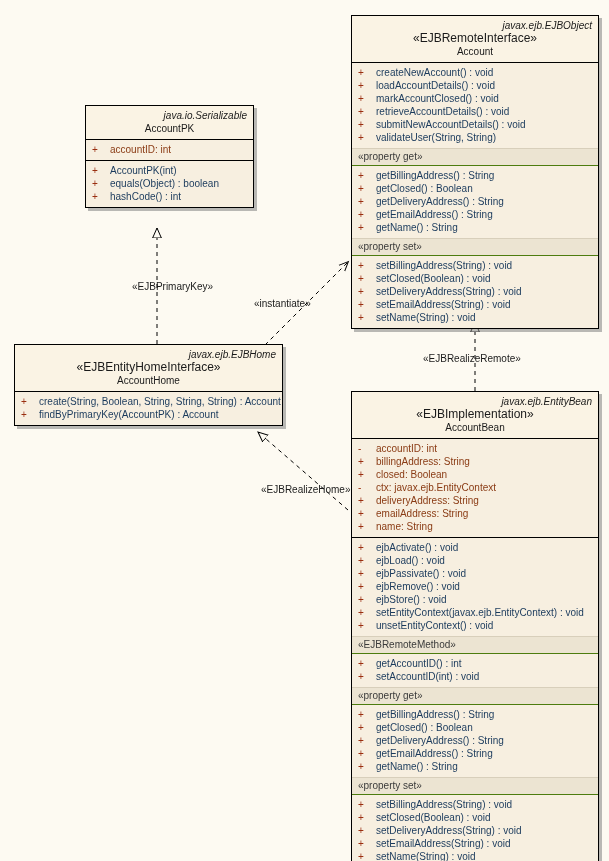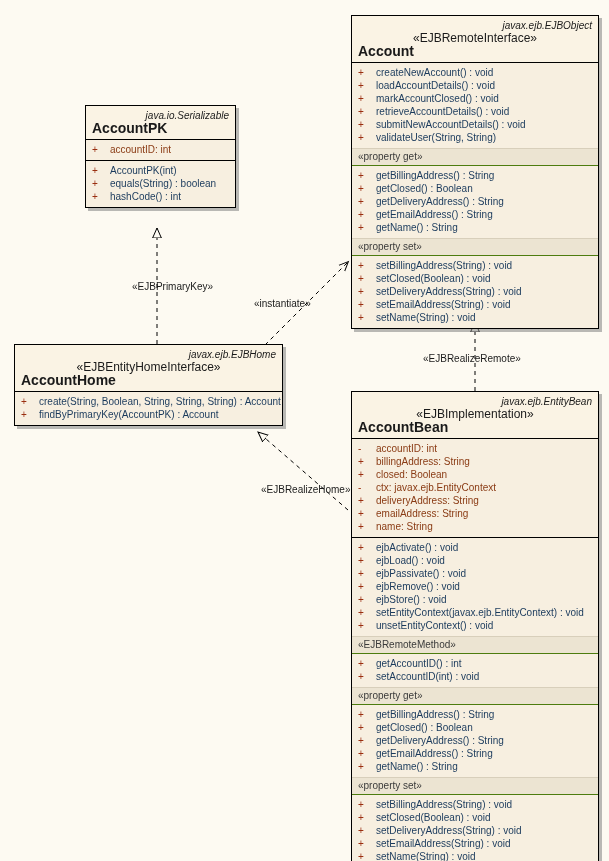--- a/index.html
+++ b/index.html
@@ -59,23 +59,23 @@
     white-space: nowrap;
   }
   .uml-stereotype {
     text-align: center;
     font-size: 12px;
     color: #1a1a1a;
     line-height: 13px;
     white-space: nowrap;
   }
   .uml-name {
-    text-align: left;
-    font-size: 14px;
-    font-weight: bold;
+    text-align: center;
+    font-size: 10px;
+    font-weight: normal;
     color: #1a1a1a;
     line-height: 13px;
     white-space: nowrap;
   }
 
   .uml-compartment {
     box-sizing: border-box;
     background: #f7efe0;
     border-bottom: 1px solid #000000;
     padding: 3px 0 4px 0;
@@ -161,41 +161,41 @@
   </svg>
 
   <div class="conn-label" style="left:108px; top:281px;margin-left:24px;">«EJBPrimaryKey»</div>
 
   <div class="conn-label" style="left:254px; top:298px;">«instantiate»</div>
 
   <div class="conn-label" style="left:423px; top:353px;">«EJBRealizeRemote»</div>
 
   <div class="conn-label" style="left:261px; top:484px;">«EJBRealizeHome»</div>
 
-  <div class="uml-class" style="left:85px; top:105px; width:151px;">
+  <div class="uml-class" style="left:85px; top:105px; width:169px;">
     <div class="uml-header">
       <div class="uml-qualifier">java.io.Serializable</div>
       <div class="uml-name">AccountPK</div>
     </div>
 
     <div class="uml-compartment">
       <div class="uml-feature attr">
         <span class="uml-vis">+</span>
         <span class="uml-sig">accountID:  int</span>
       </div>
     </div>
 
     <div class="uml-compartment last">
       <div class="uml-feature">
         <span class="uml-vis">+</span>
         <span class="uml-sig">AccountPK(int)</span>
       </div>
       <div class="uml-feature">
         <span class="uml-vis">+</span>
-        <span class="uml-sig">equals(String) : boolean</span>
+        <span class="uml-sig">equals(Object) : boolean</span>
       </div>
       <div class="uml-feature">
         <span class="uml-vis">+</span>
         <span class="uml-sig">hashCode() : int</span>
       </div>
     </div>
   </div>
 
   <div class="uml-class" style="left:351px; top:15px; width:248px;">
     <div class="uml-header">

